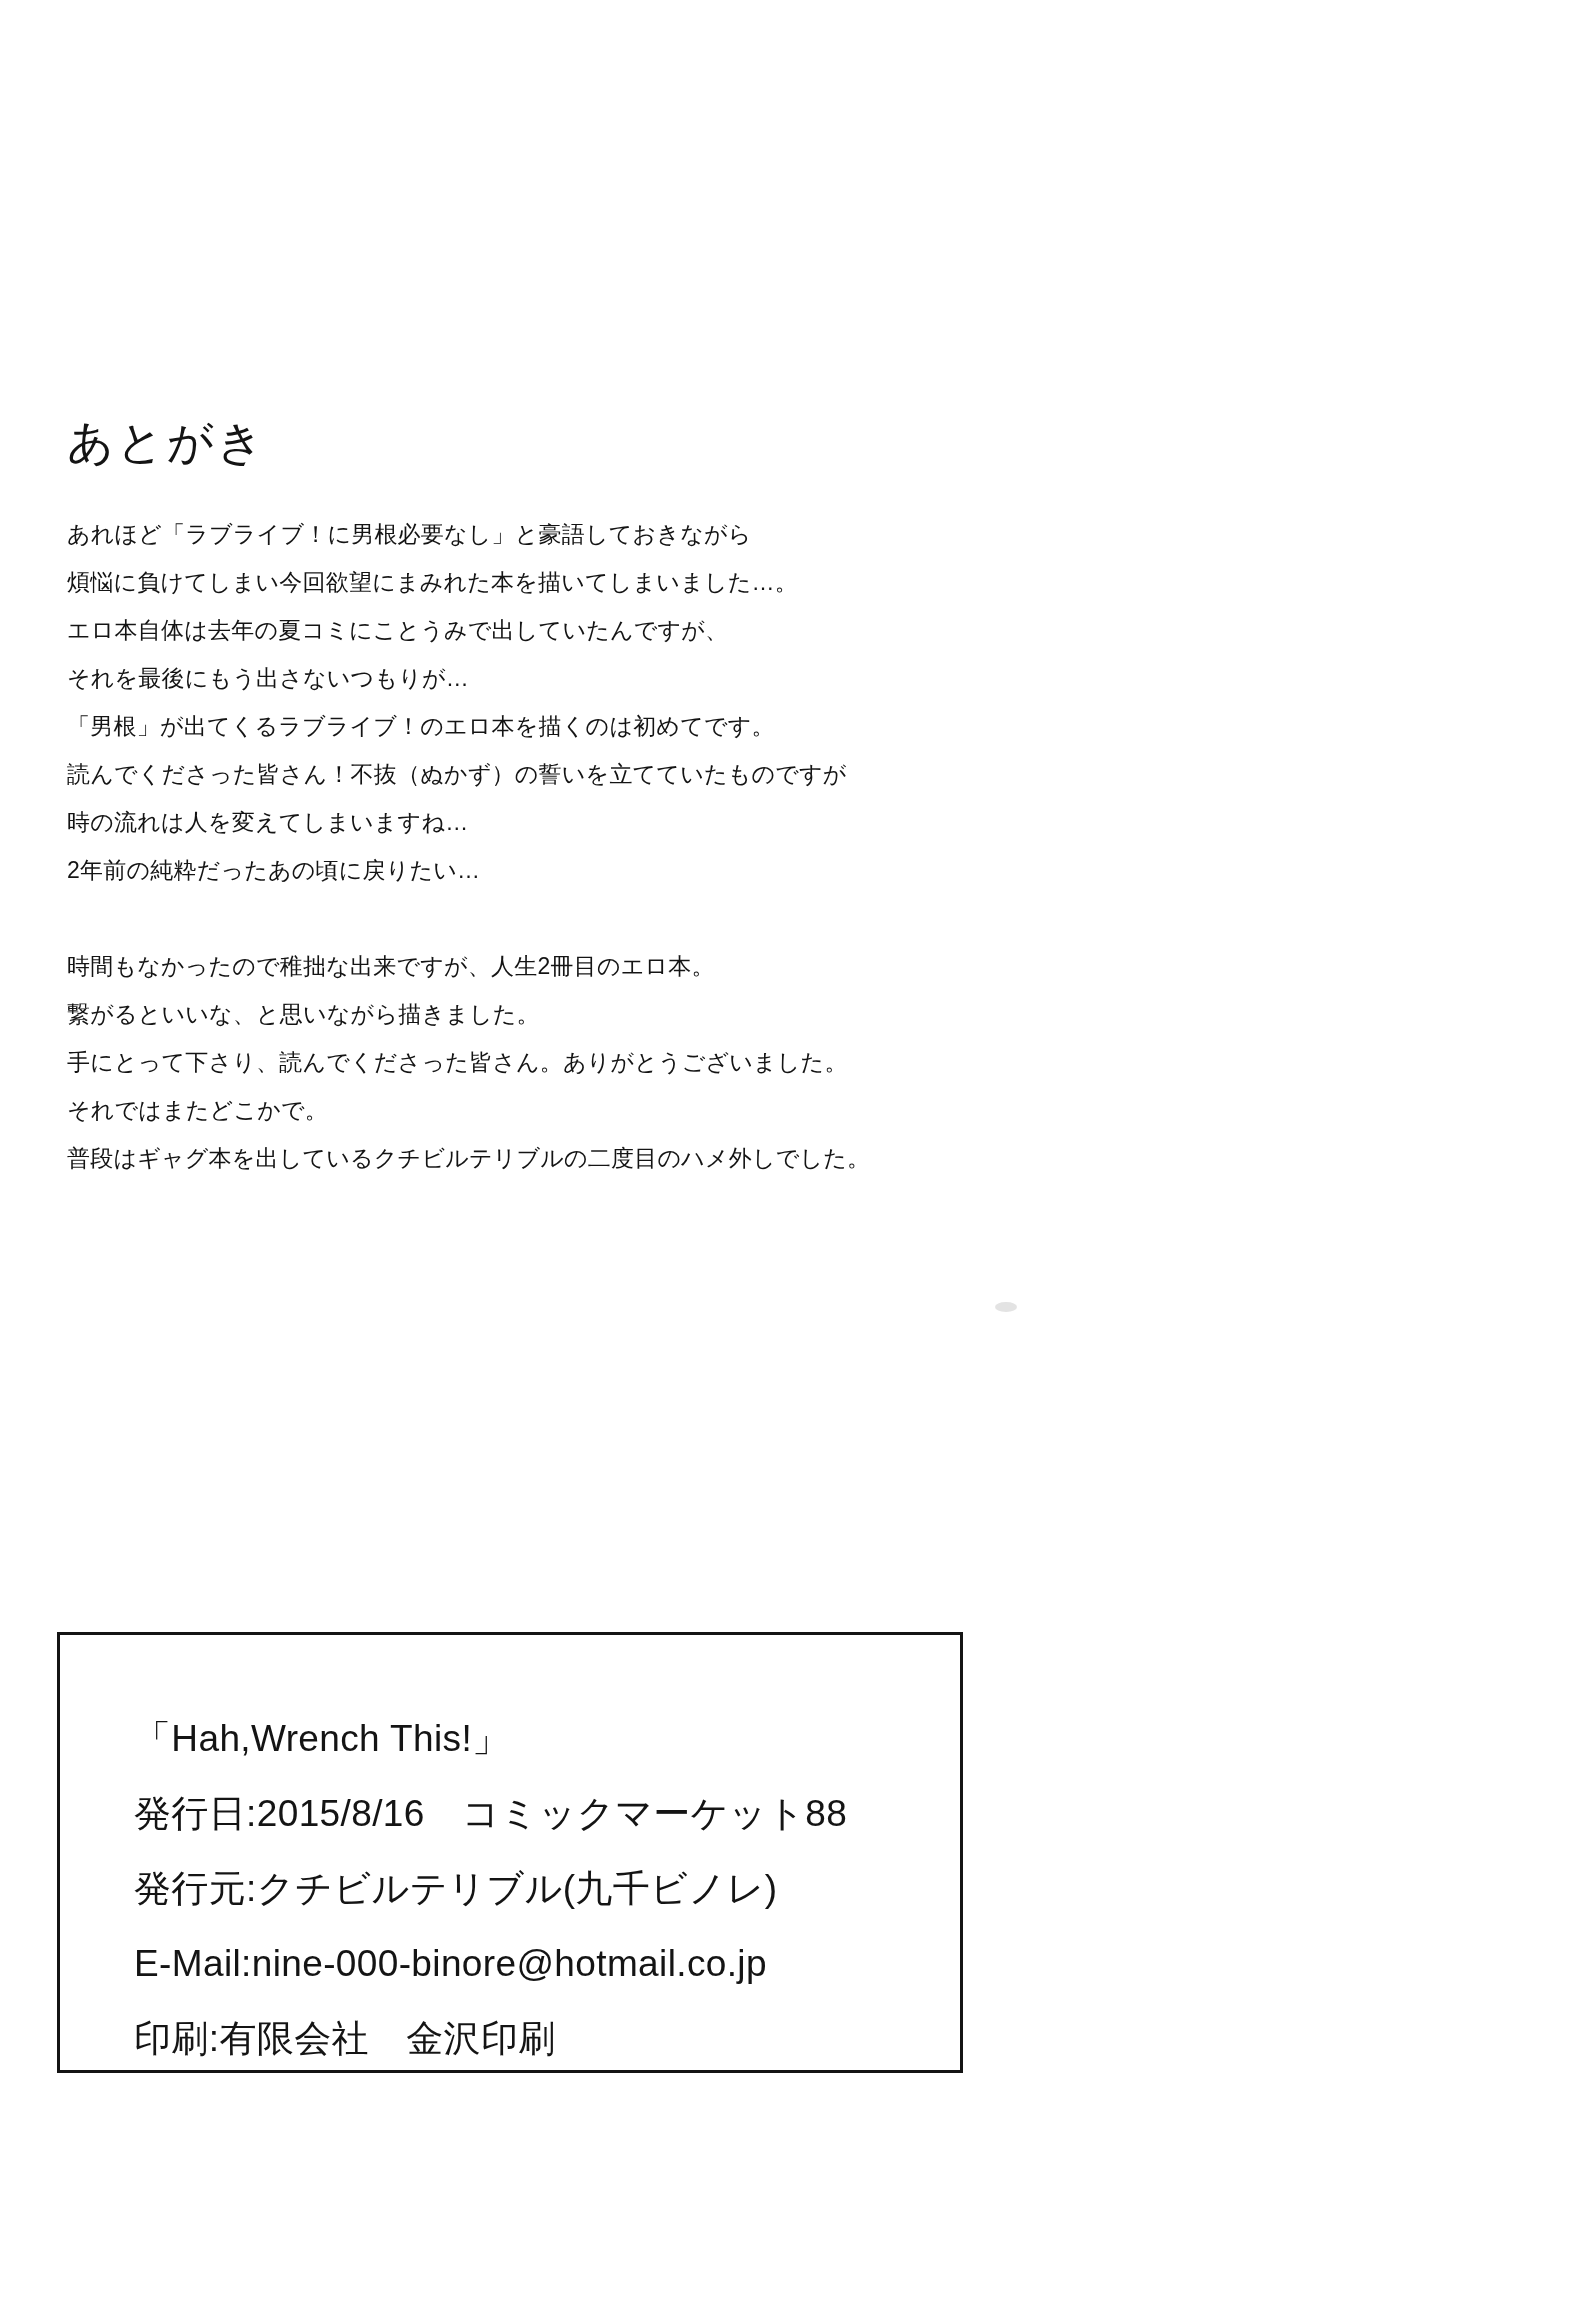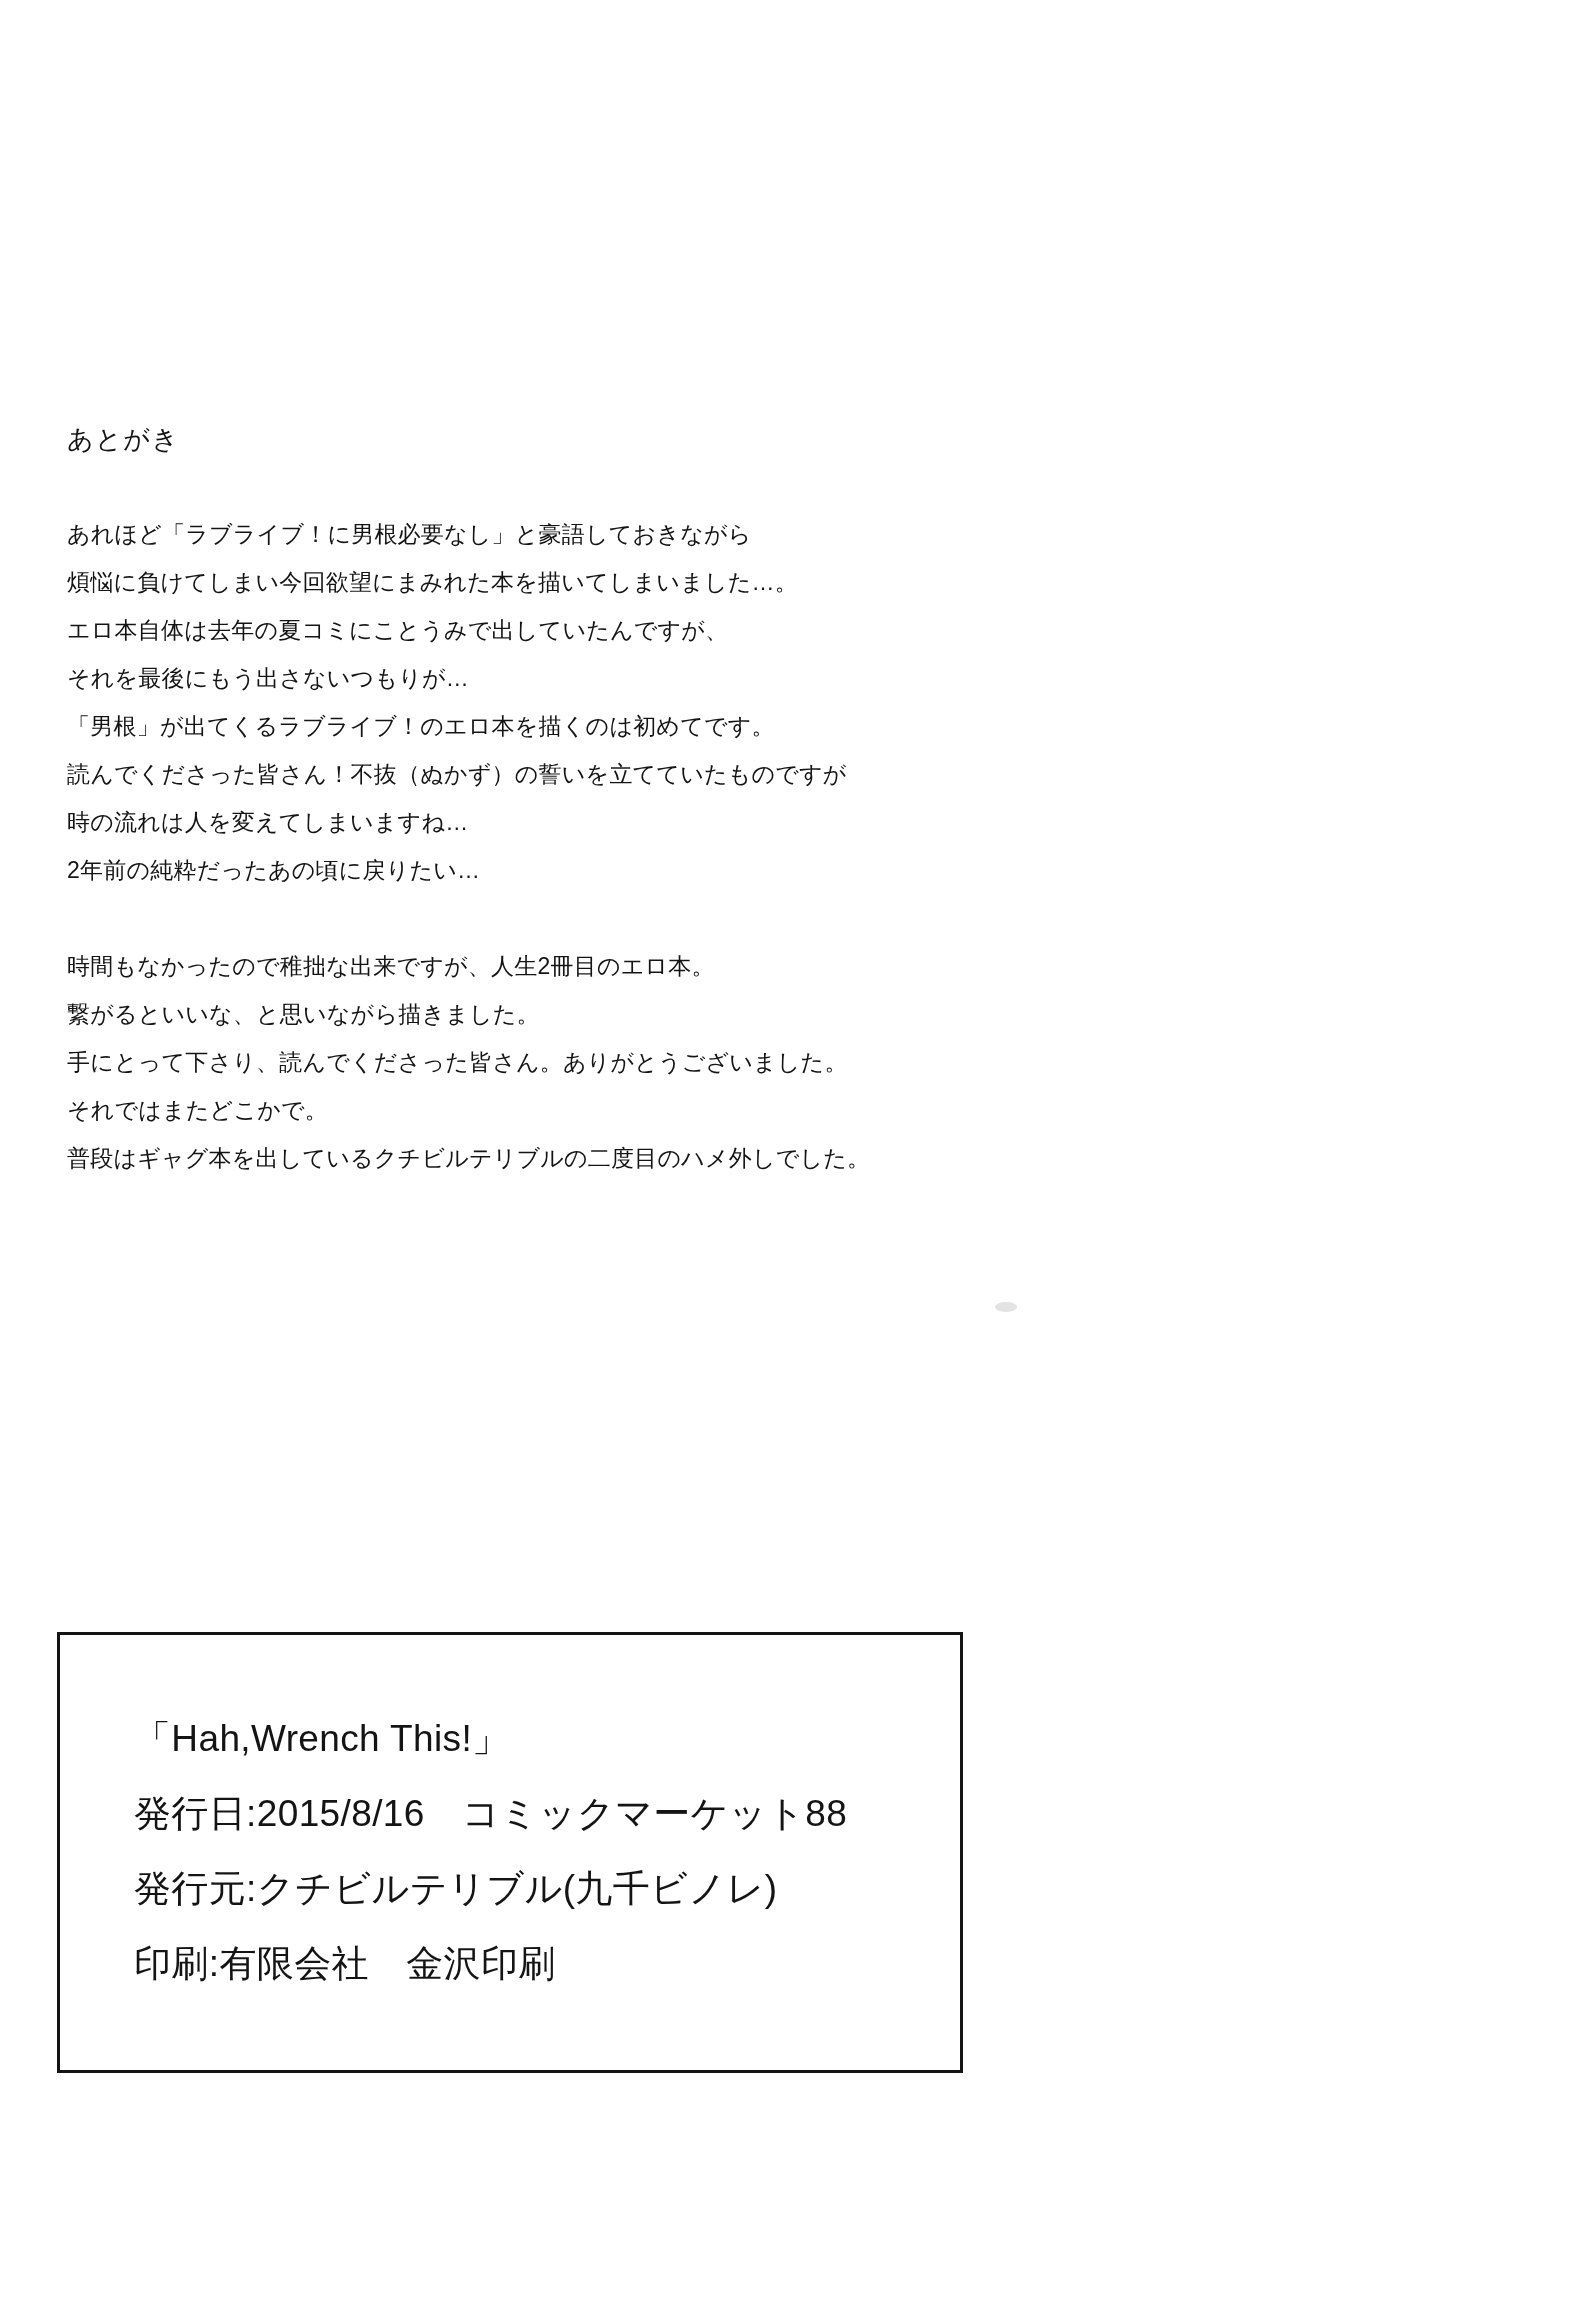--- a/index.html
+++ b/index.html
@@ -16,22 +16,22 @@
     overflow: hidden;
   }
   .page {
     position: absolute;
     inset: 0;
     background: #ffffff;
   }
   .afterword-heading {
     position: absolute;
     left: 67px;
-    top: 422px;
-    font-size: 26px;
+    top: 412px;
+    font-size: 46px;
     letter-spacing: 0.06em;
     color: #141414;
     white-space: pre;
   }
   .afterword-body {
     position: absolute;
     left: 67px;
     top: 510px;
     width: 1419px;
     font-size: 23px;
@@ -107,17 +107,18 @@
   </div>
 
   <div class="smudge"></div>
 
   <div class="colophon-box"></div>
 
   <div class="colophon-lines">
     <p>「Hah,Wrench This!」</p>
     <p>発行日:2015/8/16　コミックマーケット88</p>
     <p>発行元:クチビルテリブル(九千ビノレ)</p>
+    <p>E-Mail:nine-000-binore@hotmail.co.jp</p>
     <p>印刷:有限会社　金沢印刷</p>
   </div>
 
 </div>
 
 
 </body></html>

